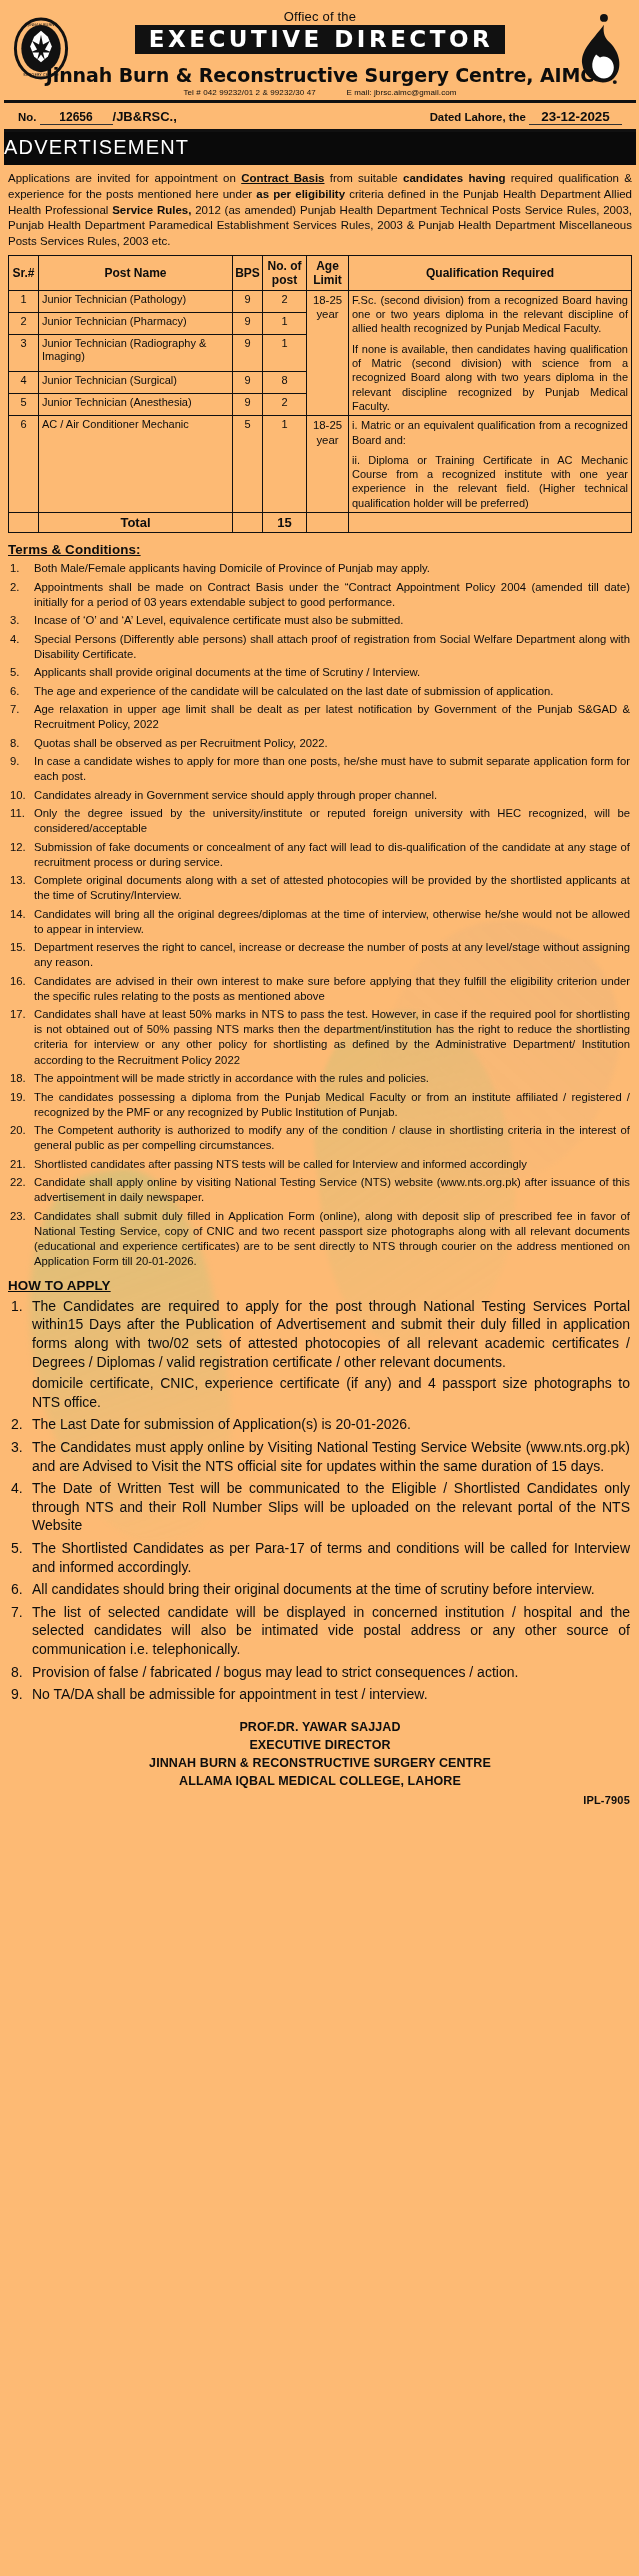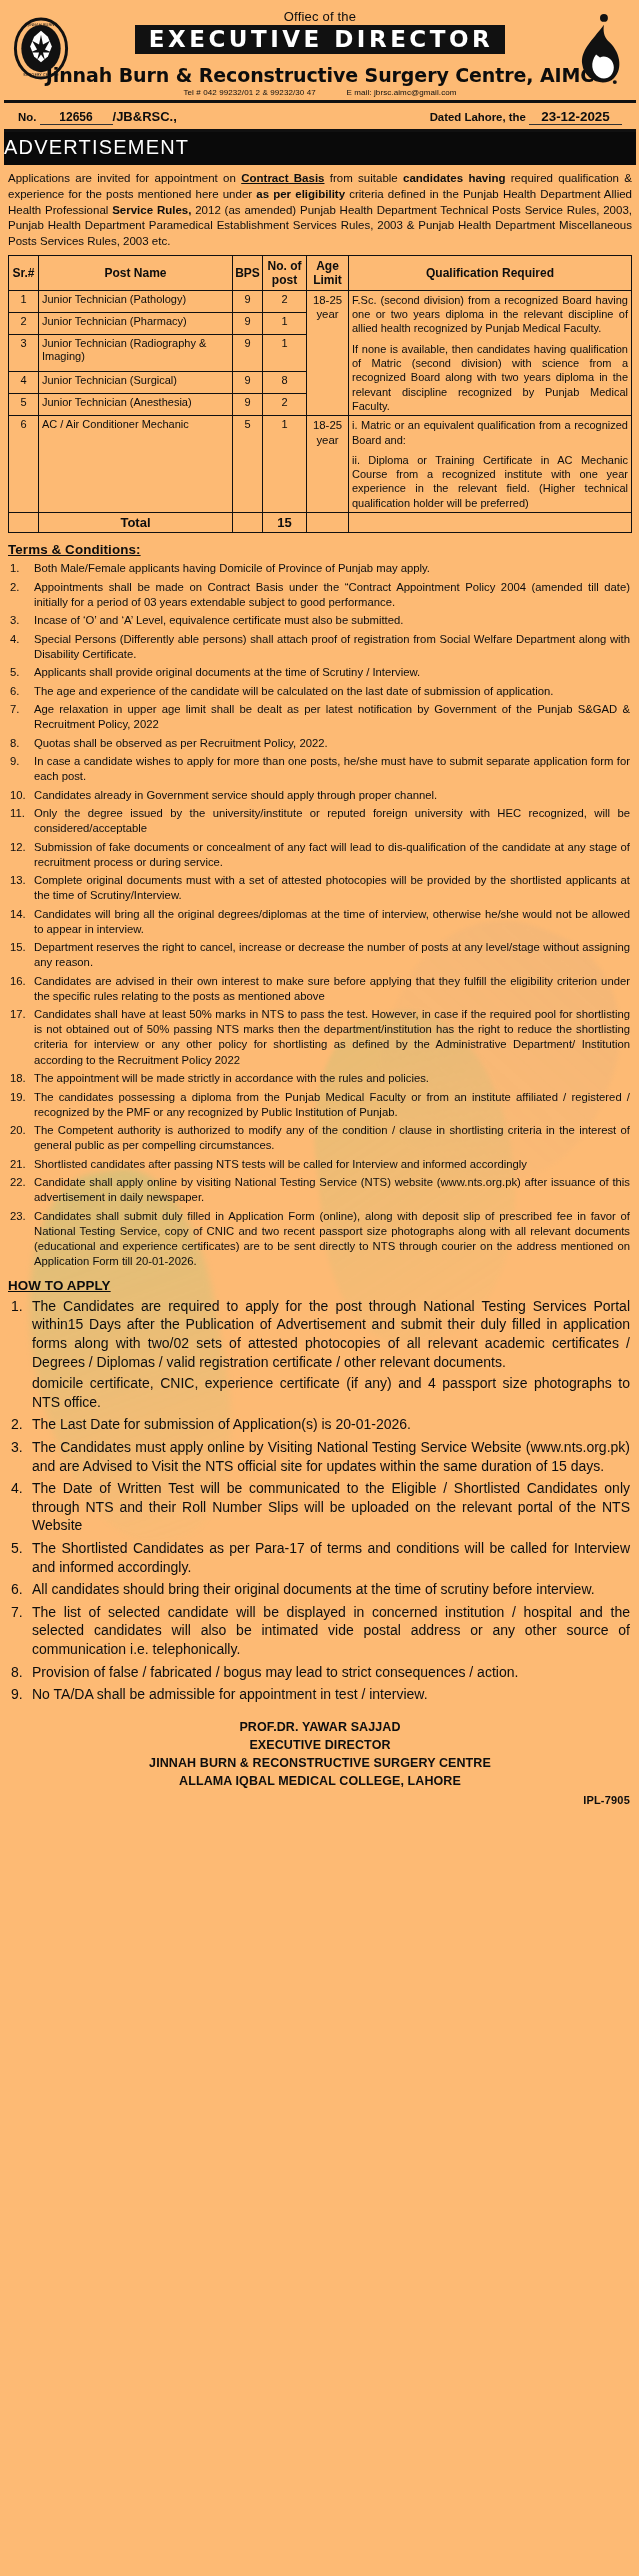--- a/index.html
+++ b/index.html
@@ -438,21 +438,21 @@
       <li>Incase of ‘O’ and ‘A’ Level, equivalence certificate must also be submitted.</li>
       <li>Special Persons (Differently able persons) shall attach proof of registration from Social Welfare Department along with Disability Certificate.</li>
       <li>Applicants shall provide original documents at the time of Scrutiny / Interview.</li>
       <li>The age and experience of the candidate will be calculated on the last date of submission of application.</li>
       <li>Age relaxation in upper age limit shall be dealt as per latest notification by Government of the Punjab S&amp;GAD &amp; Recruitment Policy, 2022</li>
       <li>Quotas shall be observed as per Recruitment Policy, 2022.</li>
       <li>In case a candidate wishes to apply for more than one posts, he/she must have to submit separate application form for each post.</li>
       <li>Candidates already in Government service should apply through proper channel.</li>
       <li>Only the degree issued by the university/institute or reputed foreign university with HEC recognized, will be considered/acceptable</li>
       <li>Submission of fake documents or concealment of any fact will lead to dis-qualification of the candidate at any stage of recruitment process or during service.</li>
-      <li>Complete original documents must with a set of attested photocopies will be provided by the shortlisted applicants at the time of Scrutiny/Interview.</li>
+      <li>Complete original documents along with a set of attested photocopies will be provided by the shortlisted applicants at the time of Scrutiny/Interview.</li>
       <li>Candidates will bring all the original degrees/diplomas at the time of interview, otherwise he/she would not be allowed to appear in interview.</li>
       <li>Department reserves the right to cancel, increase or decrease the number of posts at any level/stage without assigning any reason.</li>
       <li>Candidates are advised in their own interest to make sure before applying that they fulfill the eligibility criterion under the specific rules relating to the posts as mentioned above</li>
       <li>Candidates shall have at least 50% marks in NTS to pass the test. However, in case if the required pool for shortlisting is not obtained out of 50% passing NTS marks then the department/institution has the right to reduce the shortlisting criteria for interview or any other policy for shortlisting as defined by the Administrative Department/ Institution according to the Recruitment Policy 2022</li>
       <li>The appointment will be made strictly in accordance with the rules and policies.</li>
       <li>The candidates possessing a diploma from the Punjab Medical Faculty or from an institute affiliated / registered / recognized by the PMF or any recognized by Public Institution of Punjab.</li>
       <li>The Competent authority is authorized to modify any of the condition / clause in shortlisting criteria in the interest of general public as per compelling circumstances.</li>
       <li>Shortlisted candidates after passing NTS tests will be called for Interview and informed accordingly</li>
       <li>Candidate shall apply online by visiting National Testing Service (NTS) website (www.nts.org.pk) after issuance of this advertisement in daily newspaper.</li>
       <li>Candidates shall submit duly filled in Application Form (online), along with deposit slip of prescribed fee in favor of National Testing Service, copy of CNIC and two recent passport size photographs along with all relevant documents (educational and experience certificates) are to be sent directly to NTS through courier on the address mentioned on Application Form till 20-01-2026.</li>

